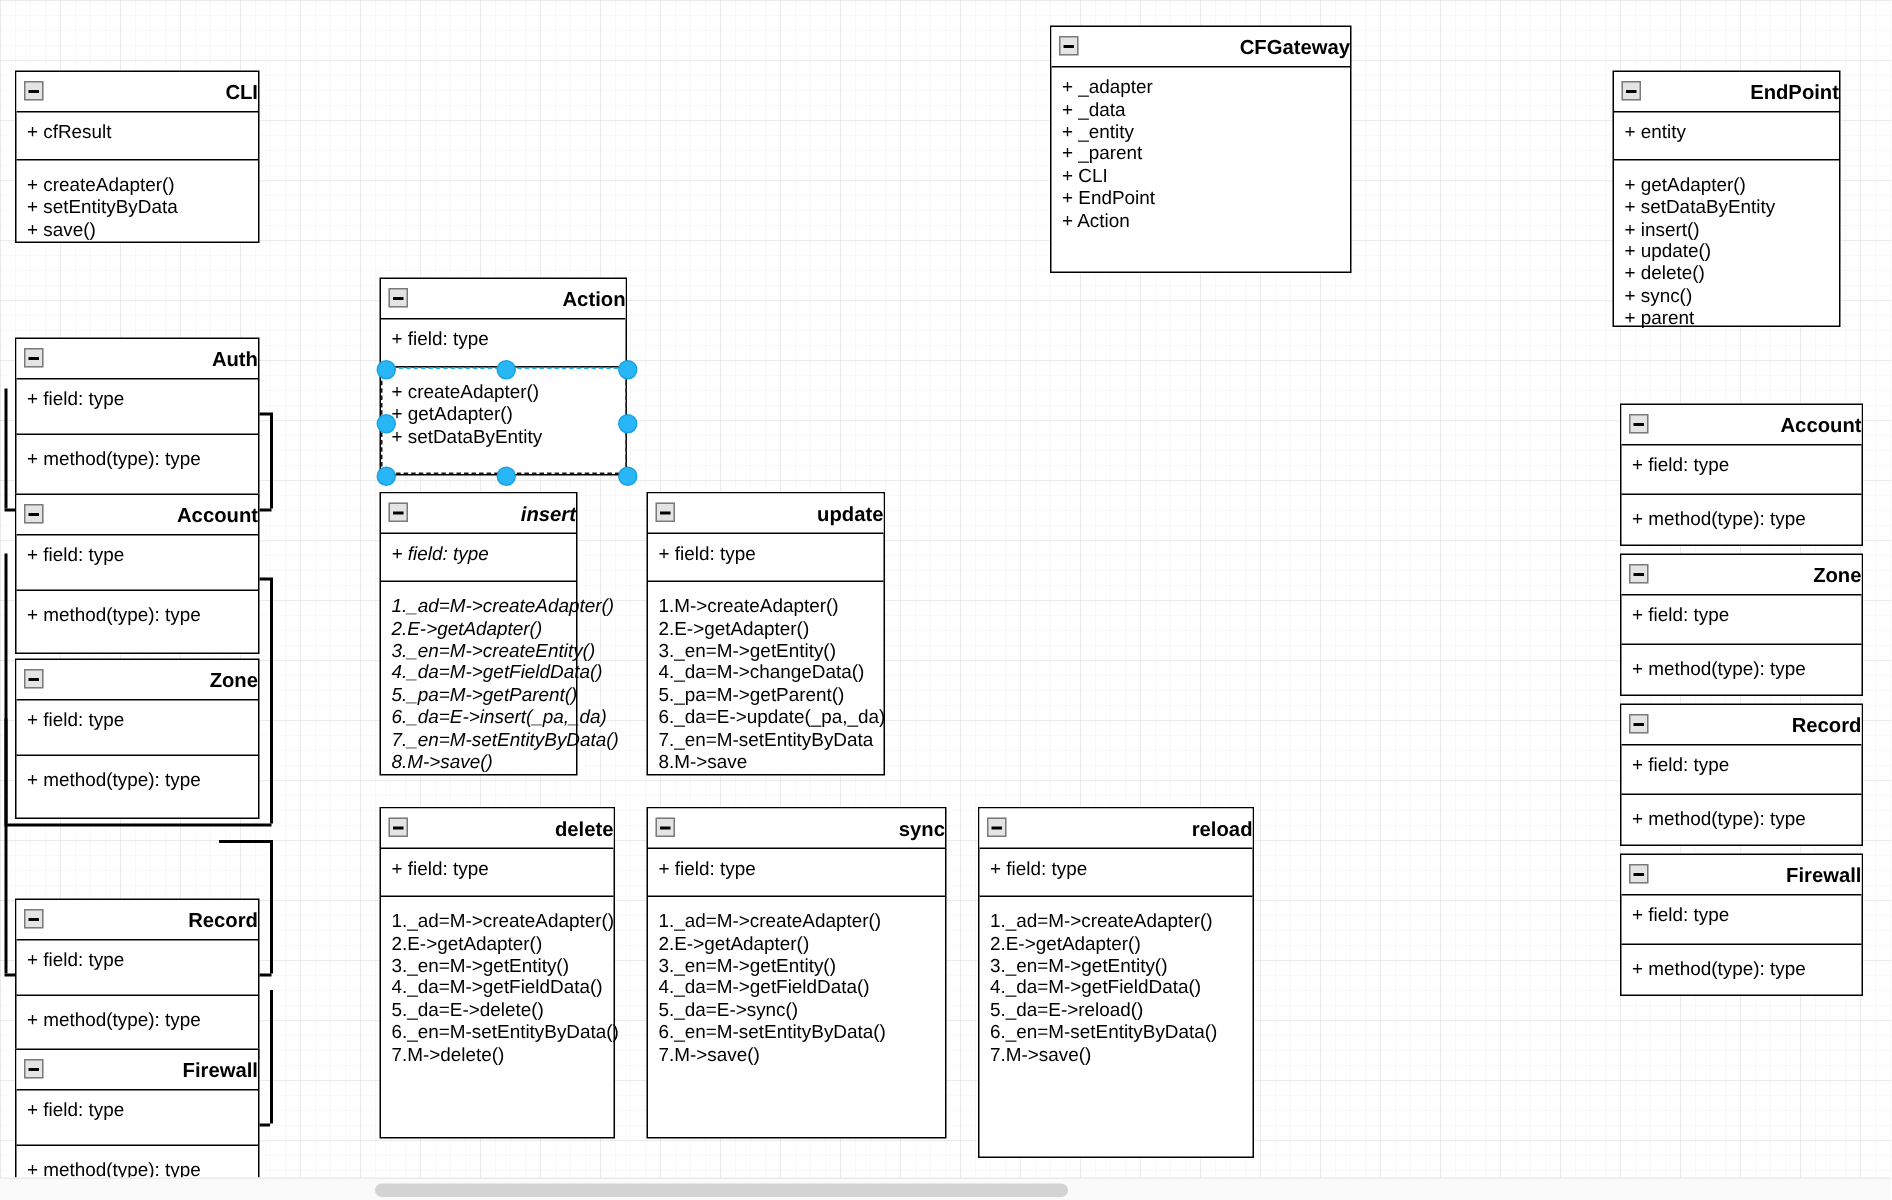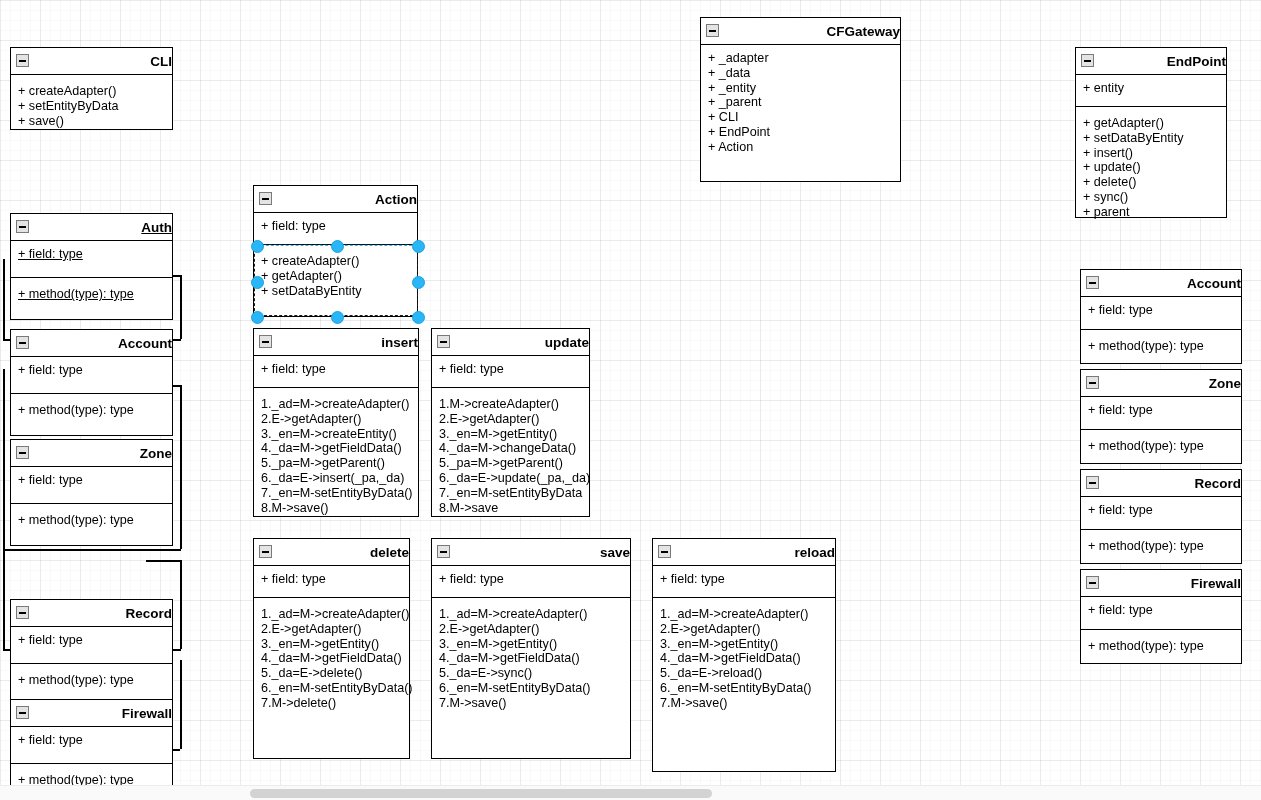--- a/index.html
+++ b/index.html
@@ -172,27 +172,30 @@
       <div class="assoc-label" style="left: 146px; top: 353px;">child</div>
       <div class="assoc-label" style="left: 11px; top: 454px;">parent</div>
       <div class="assoc-label" style="left: 11px; top: 466px;">parent</div>
       <div class="assoc-label" style="left: 146px; top: 463px;">child</div>
       <div class="assoc-label" style="left: 146px; top: 623px;">child</div>
       <div class="assoc-label" style="left: 146px; top: 723px;">child</div>
     </div>
   <div id="boxes-layer">
       <div class="uml-box" style="left: 10px; top: 47px; width: 163px;">
         <div class="uml-title"><span class="collapse-icon"></span><span>CLI</span></div>
+        <div class="uml-compartment attrs" style="height: 31px;">
+          <div class="uml-line">+ cfResult</div>
+        </div>
         <div class="uml-compartment ops" style="height: 54px;">
           <div class="uml-line">+ createAdapter()</div>
           <div class="uml-line">+ setEntityByData</div>
           <div class="uml-line">+ save()</div>
         </div>
       </div>
-      <div class="uml-box" style="left: 10px; top: 213px; width: 163px; text-decoration: underline;">
+      <div class="uml-box" style="left: 10px; top: 225px; width: 163px;">
         <div class="uml-title"><span class="collapse-icon"></span><span>Auth</span></div>
         <div class="uml-compartment attrs" style="height: 37px;">
           <div class="uml-line">+ field: type</div>
         </div>
         <div class="uml-compartment ops" style="height: 41px;">
           <div class="uml-line">+ method(type): type</div>
         </div>
       </div>
       <div class="uml-box" style="left: 10px; top: 329px; width: 163px;">
         <div class="uml-title"><span class="collapse-icon"></span><span>Account</span></div>
@@ -234,21 +237,21 @@
         <div class="uml-title"><span class="collapse-icon"></span><span>Action</span></div>
         <div class="uml-compartment attrs" style="height: 32px;">
           <div class="uml-line">+ field: type</div>
         </div>
         <div class="uml-compartment ops" style="height: 71px;">
           <div class="uml-line">+ createAdapter()</div>
           <div class="uml-line">+ getAdapter()</div>
           <div class="uml-line">+ setDataByEntity</div>
         </div>
       </div>
-      <div class="uml-box" style="left: 253px; top: 328px; width: 166px;">
+      <div class="uml-box" style="left: 253px; top: 328px; width: 132px; font-style: italic;">
         <div class="uml-title"><span class="collapse-icon"></span><span>insert</span></div>
         <div class="uml-compartment attrs" style="height: 32px;">
           <div class="uml-line">+ field: type</div>
         </div>
         <div class="uml-compartment ops" style="height: 128px;">
           <div class="uml-line">1._ad=M-&gt;createAdapter()</div>
           <div class="uml-line">2.E-&gt;getAdapter()</div>
           <div class="uml-line">3._en=M-&gt;createEntity()</div>
           <div class="uml-line">4._da=M-&gt;getFieldData()</div>
           <div class="uml-line">5._pa=M-&gt;getParent()</div>
@@ -282,21 +285,21 @@
           <div class="uml-line">1._ad=M-&gt;createAdapter()</div>
           <div class="uml-line">2.E-&gt;getAdapter()</div>
           <div class="uml-line">3._en=M-&gt;getEntity()</div>
           <div class="uml-line">4._da=M-&gt;getFieldData()</div>
           <div class="uml-line">5._da=E-&gt;delete()</div>
           <div class="uml-line">6._en=M-setEntityByData()</div>
           <div class="uml-line">7.M-&gt;delete()</div>
         </div>
       </div>
       <div class="uml-box" style="left: 431px; top: 538px; width: 200px;">
-        <div class="uml-title"><span class="collapse-icon"></span><span>save</span></div>
+        <div class="uml-title"><span class="collapse-icon"></span><span>sync</span></div>
         <div class="uml-compartment attrs" style="height: 32px;">
           <div class="uml-line">+ field: type</div>
         </div>
         <div class="uml-compartment ops" style="height: 160px;">
           <div class="uml-line">1._ad=M-&gt;createAdapter()</div>
           <div class="uml-line">2.E-&gt;getAdapter()</div>
           <div class="uml-line">3._en=M-&gt;getEntity()</div>
           <div class="uml-line">4._da=M-&gt;getFieldData()</div>
           <div class="uml-line">5._da=E-&gt;sync()</div>
           <div class="uml-line">6._en=M-setEntityByData()</div>

